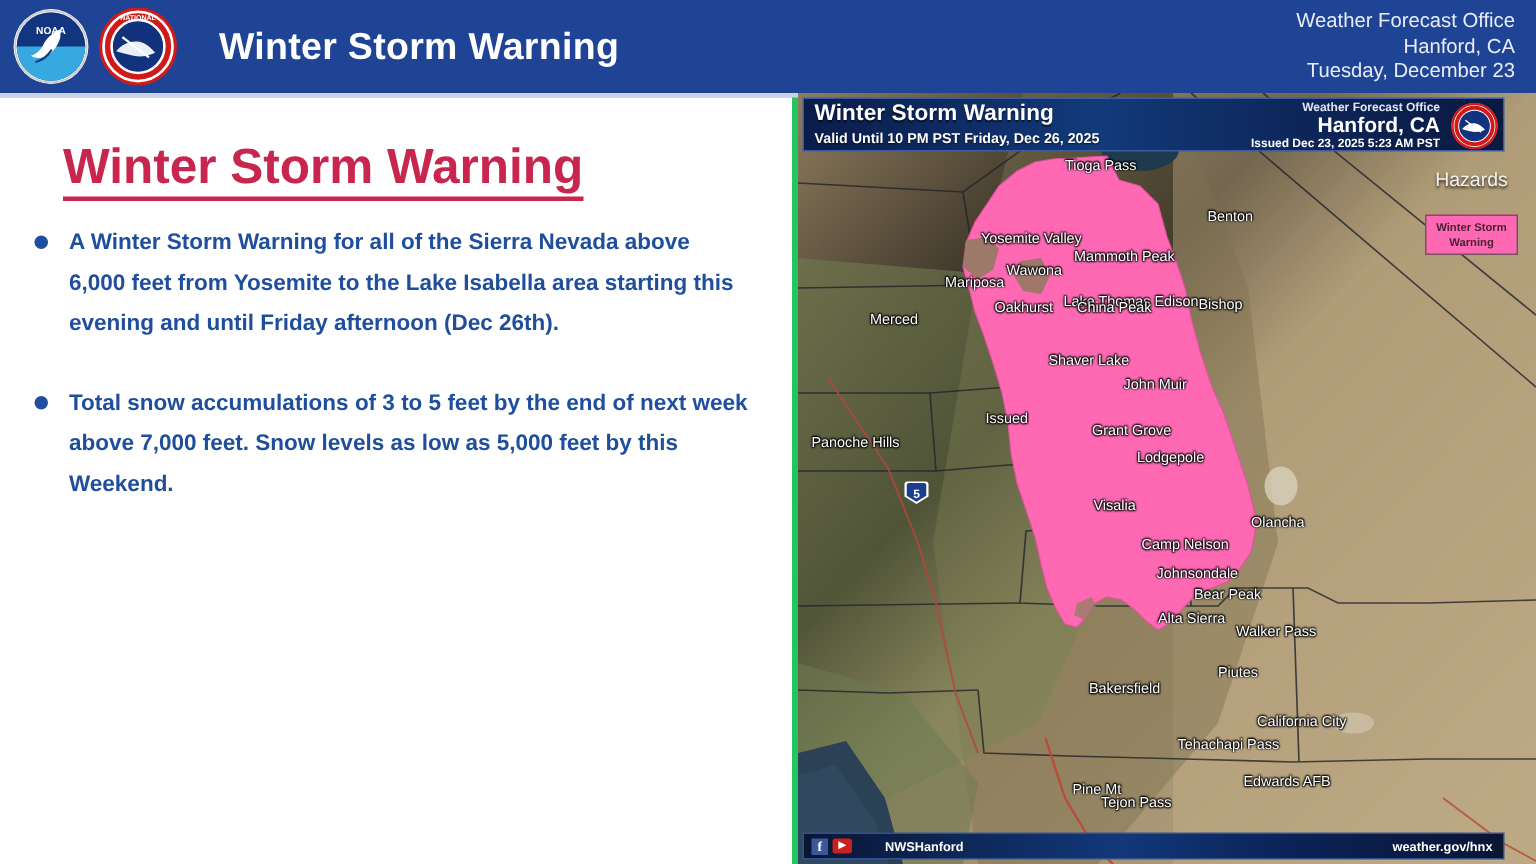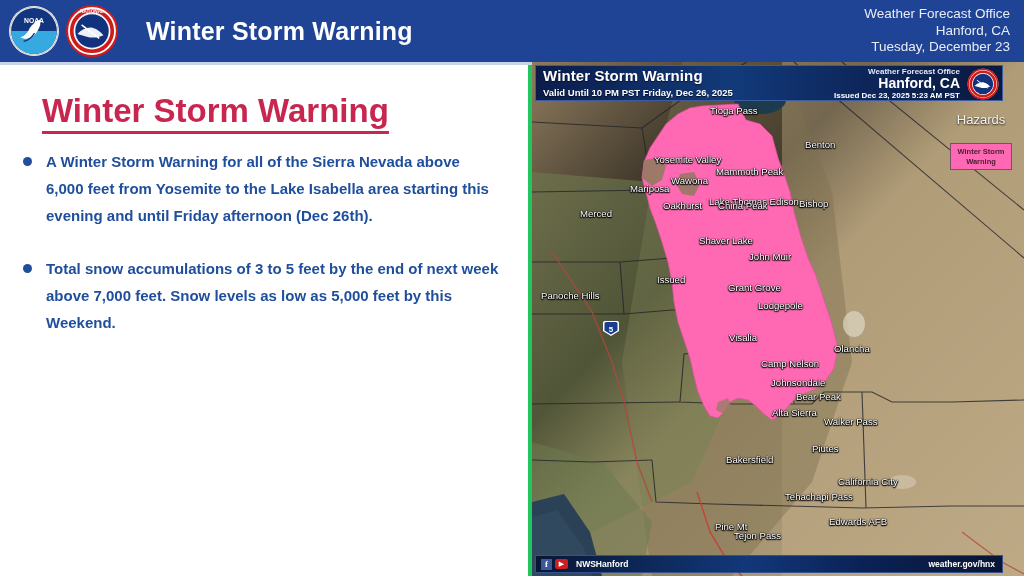--- a/index.html
+++ b/index.html
@@ -111,21 +111,21 @@
   }
   .fb-icon{
     width:11px;height:11px;background:#3b5998;color:#fff;font-size:9px;
     font-weight:bold;text-align:center;line-height:11px;margin-left:5px;
     font-family:"Liberation Serif",serif;
   }
   .yt-icon{
     width:13px;height:10px;background:#cc1f1f;color:#fff;font-size:7px;
     text-align:center;line-height:10px;margin-left:3px;border-radius:2px;
   }
-  .social-handle{color:#fff;font-size:8.5px;font-weight:bold;margin-left:8px;}
+  .social-handle{color:#fff;font-size:8.5px;font-weight:bold;margin-left:22px;}
   .map-url{
     position:absolute;right:7px;color:#fff;font-size:8.5px;font-weight:bold;
   }
 
   .city-label{
     position:absolute;color:#ffffff;font-size:9.6px;
     text-shadow:0.5px 0.5px 1.2px #000,-0.5px 0.5px 1.2px #000,0.5px -0.5px 1.2px #000,-0.5px -0.5px 1.2px #000;
     white-space:nowrap;z-index:6;
   }
 </style>

